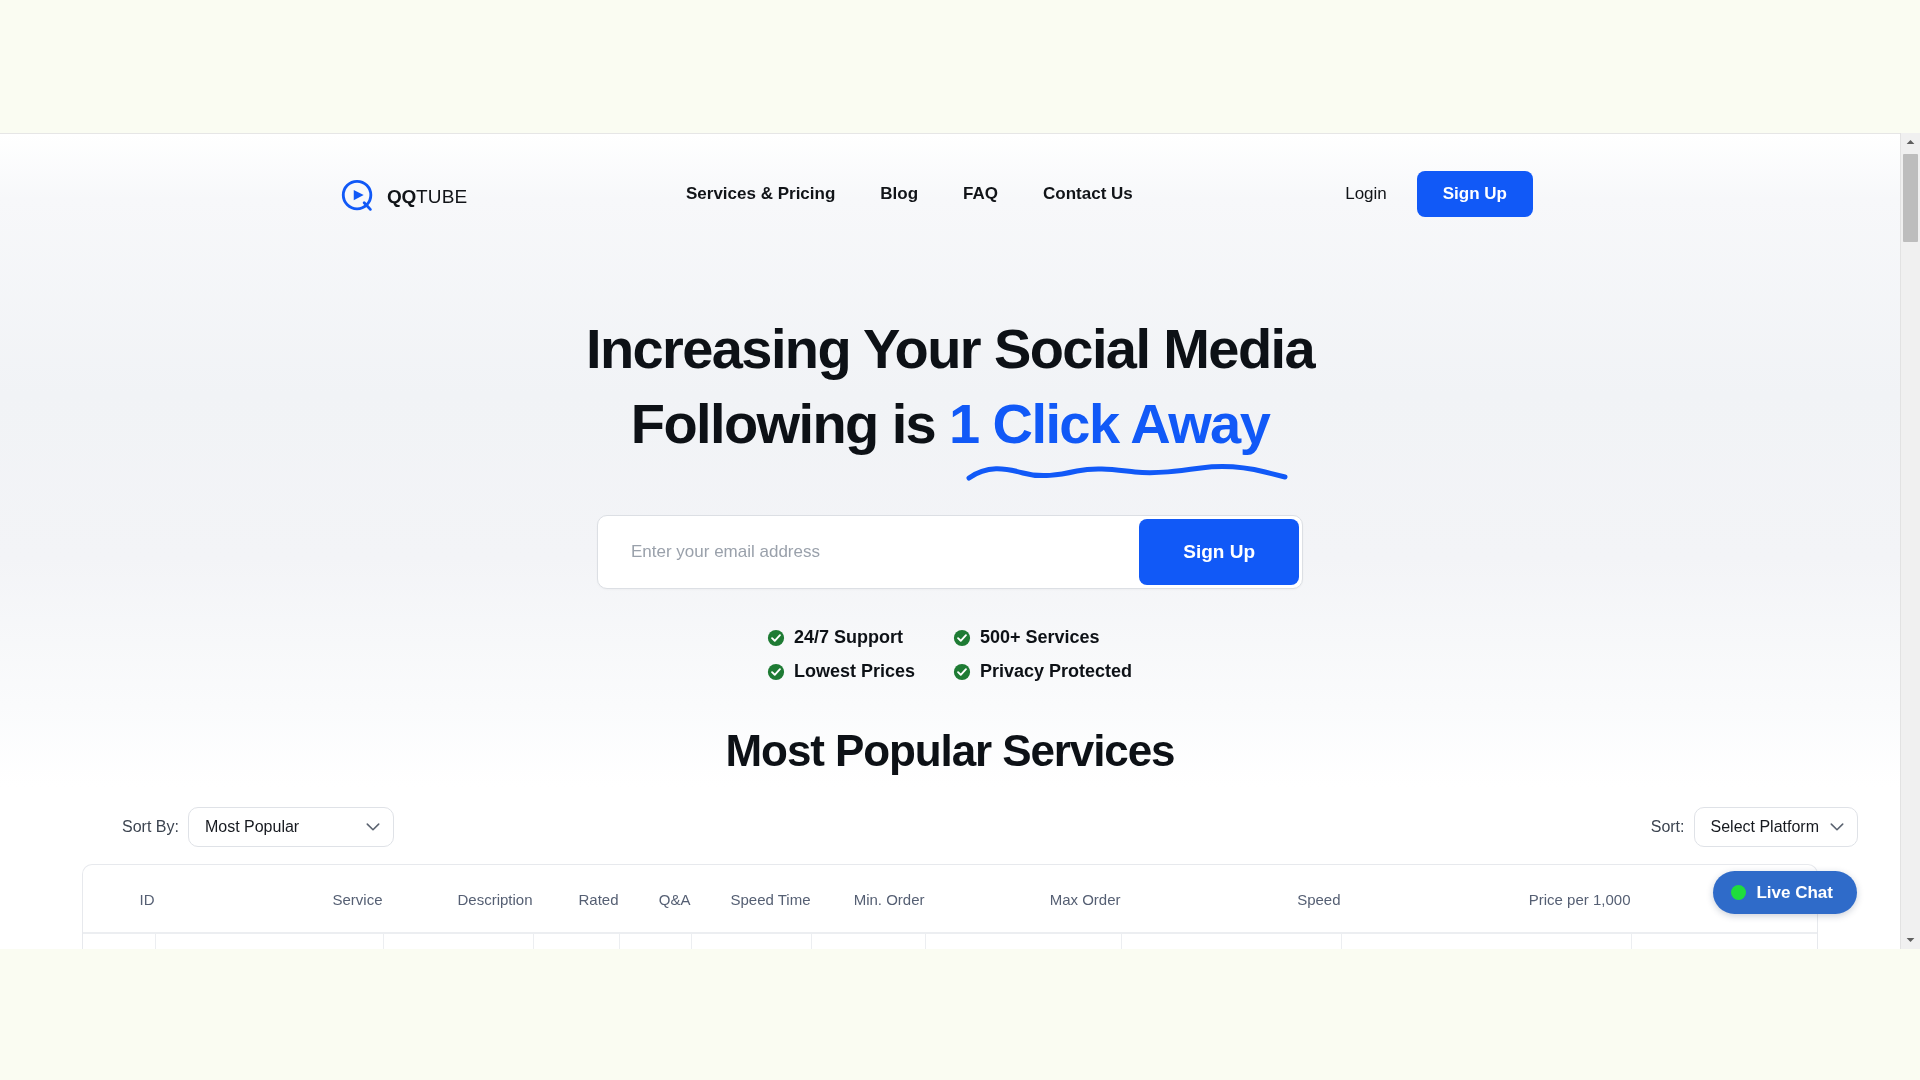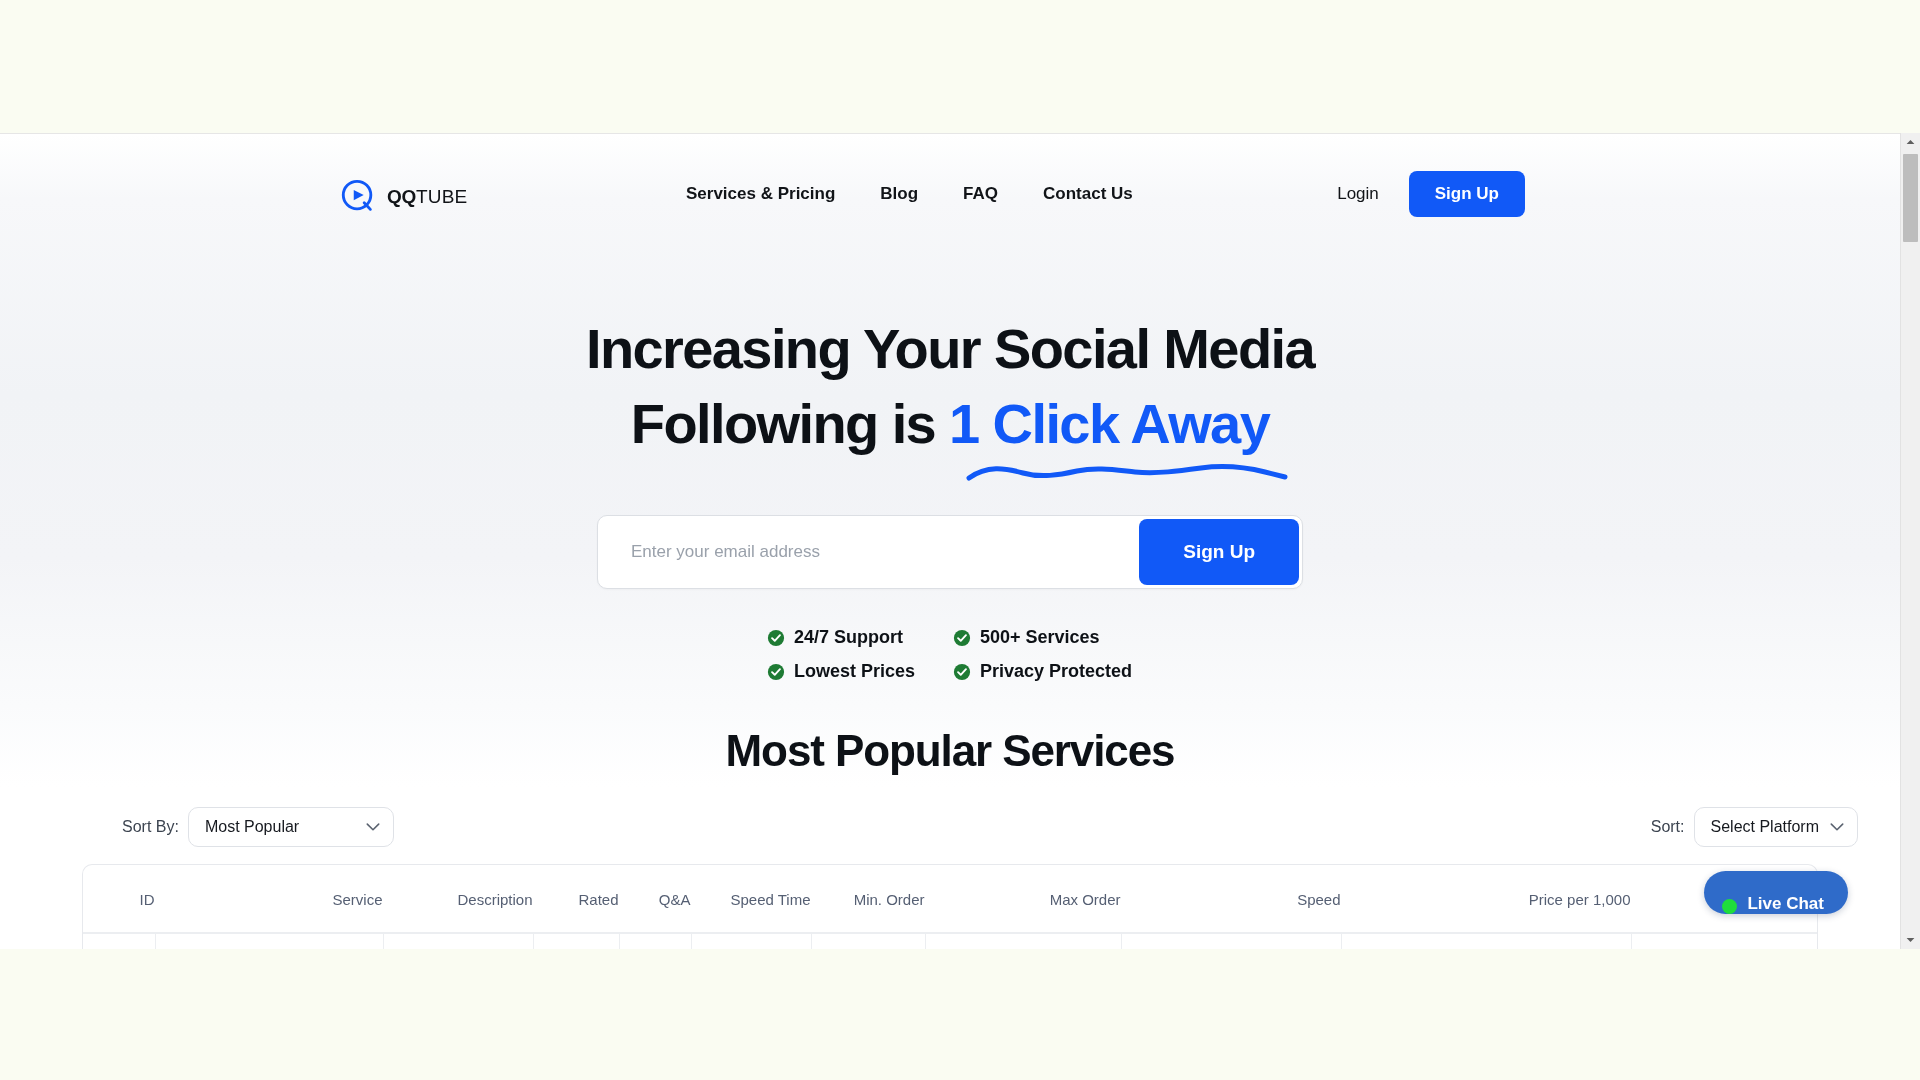--- a/index.html
+++ b/index.html
@@ -92,21 +92,21 @@
     font-size: 17px;
     font-weight: 700;
     color: #111418;
     text-decoration: none;
     white-space: nowrap;
     cursor: pointer;
   }
 
   .header-right {
     position: absolute;
-    right: 375px;
+    right: 367px;
     top: 37px;
     display: flex;
     align-items: center;
     gap: 30px;
     margin-left: 36px;
   }
   .login-link {
     font-size: 17px;
     font-weight: 400;
     color: #111418;
@@ -303,27 +303,27 @@
   table.services th + th { border-left: 1px solid transparent; }
   .th-inner { padding-left: 16px; }
   .row-skeleton td {
     height: 24px;
     border-right: 1px solid #eceef1;
   }
 
   
   .live-chat {
     position: absolute;
-    right: 52px;
+    right: 43px;
     top: 737px;
     height: 43px;
     background: #2f6bc9;
     border-radius: 22px;
     display: flex;
-    align-items: flex-end;
+    align-items: center;
     gap: 10px;
     padding: 0 24px 0 18px;
     cursor: pointer;
     box-shadow: 0 2px 7px rgba(20,40,80,.22);
     z-index: 40;
   }
   .chat-dot {
     width: 15px; height: 15px;
     border-radius: 50%;
     background: #1fdd3c;

